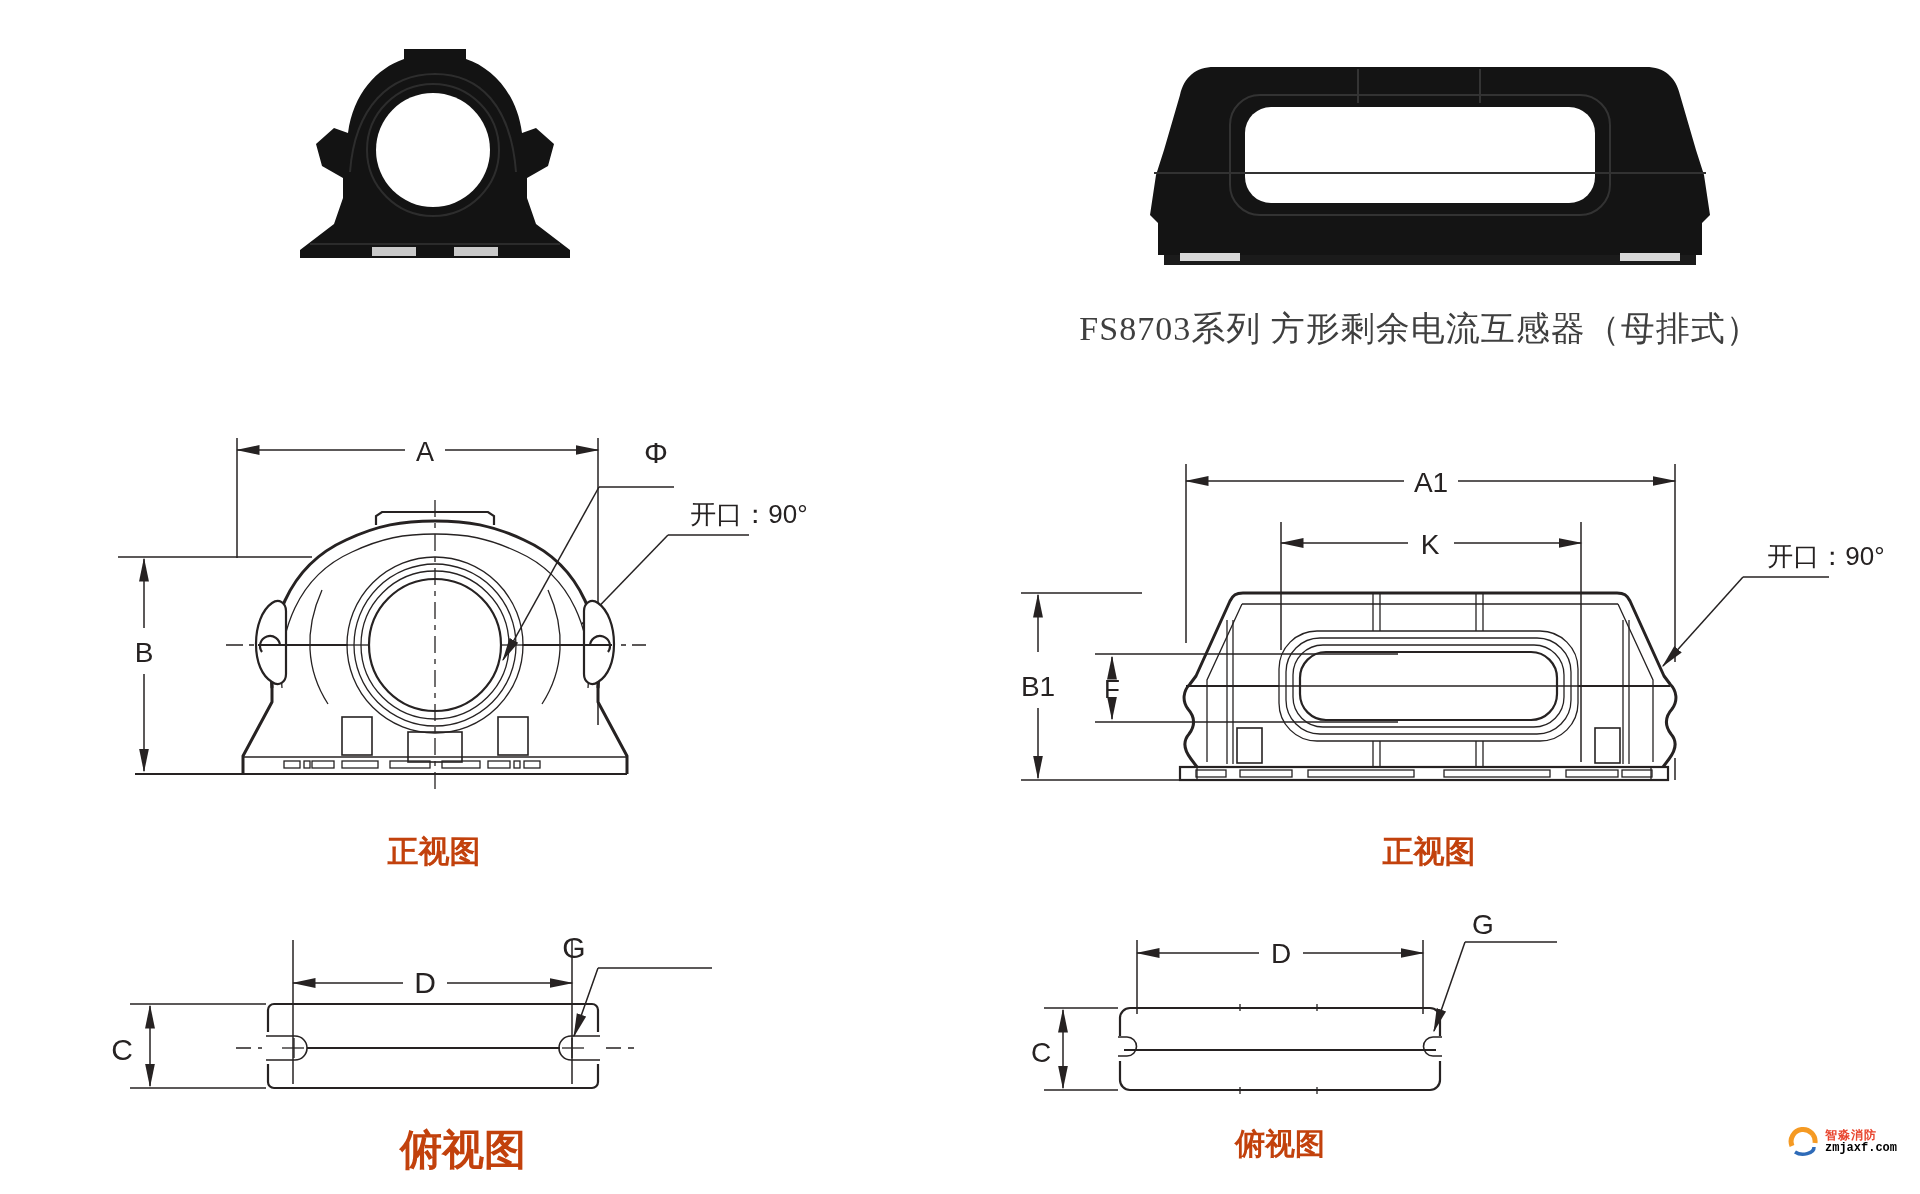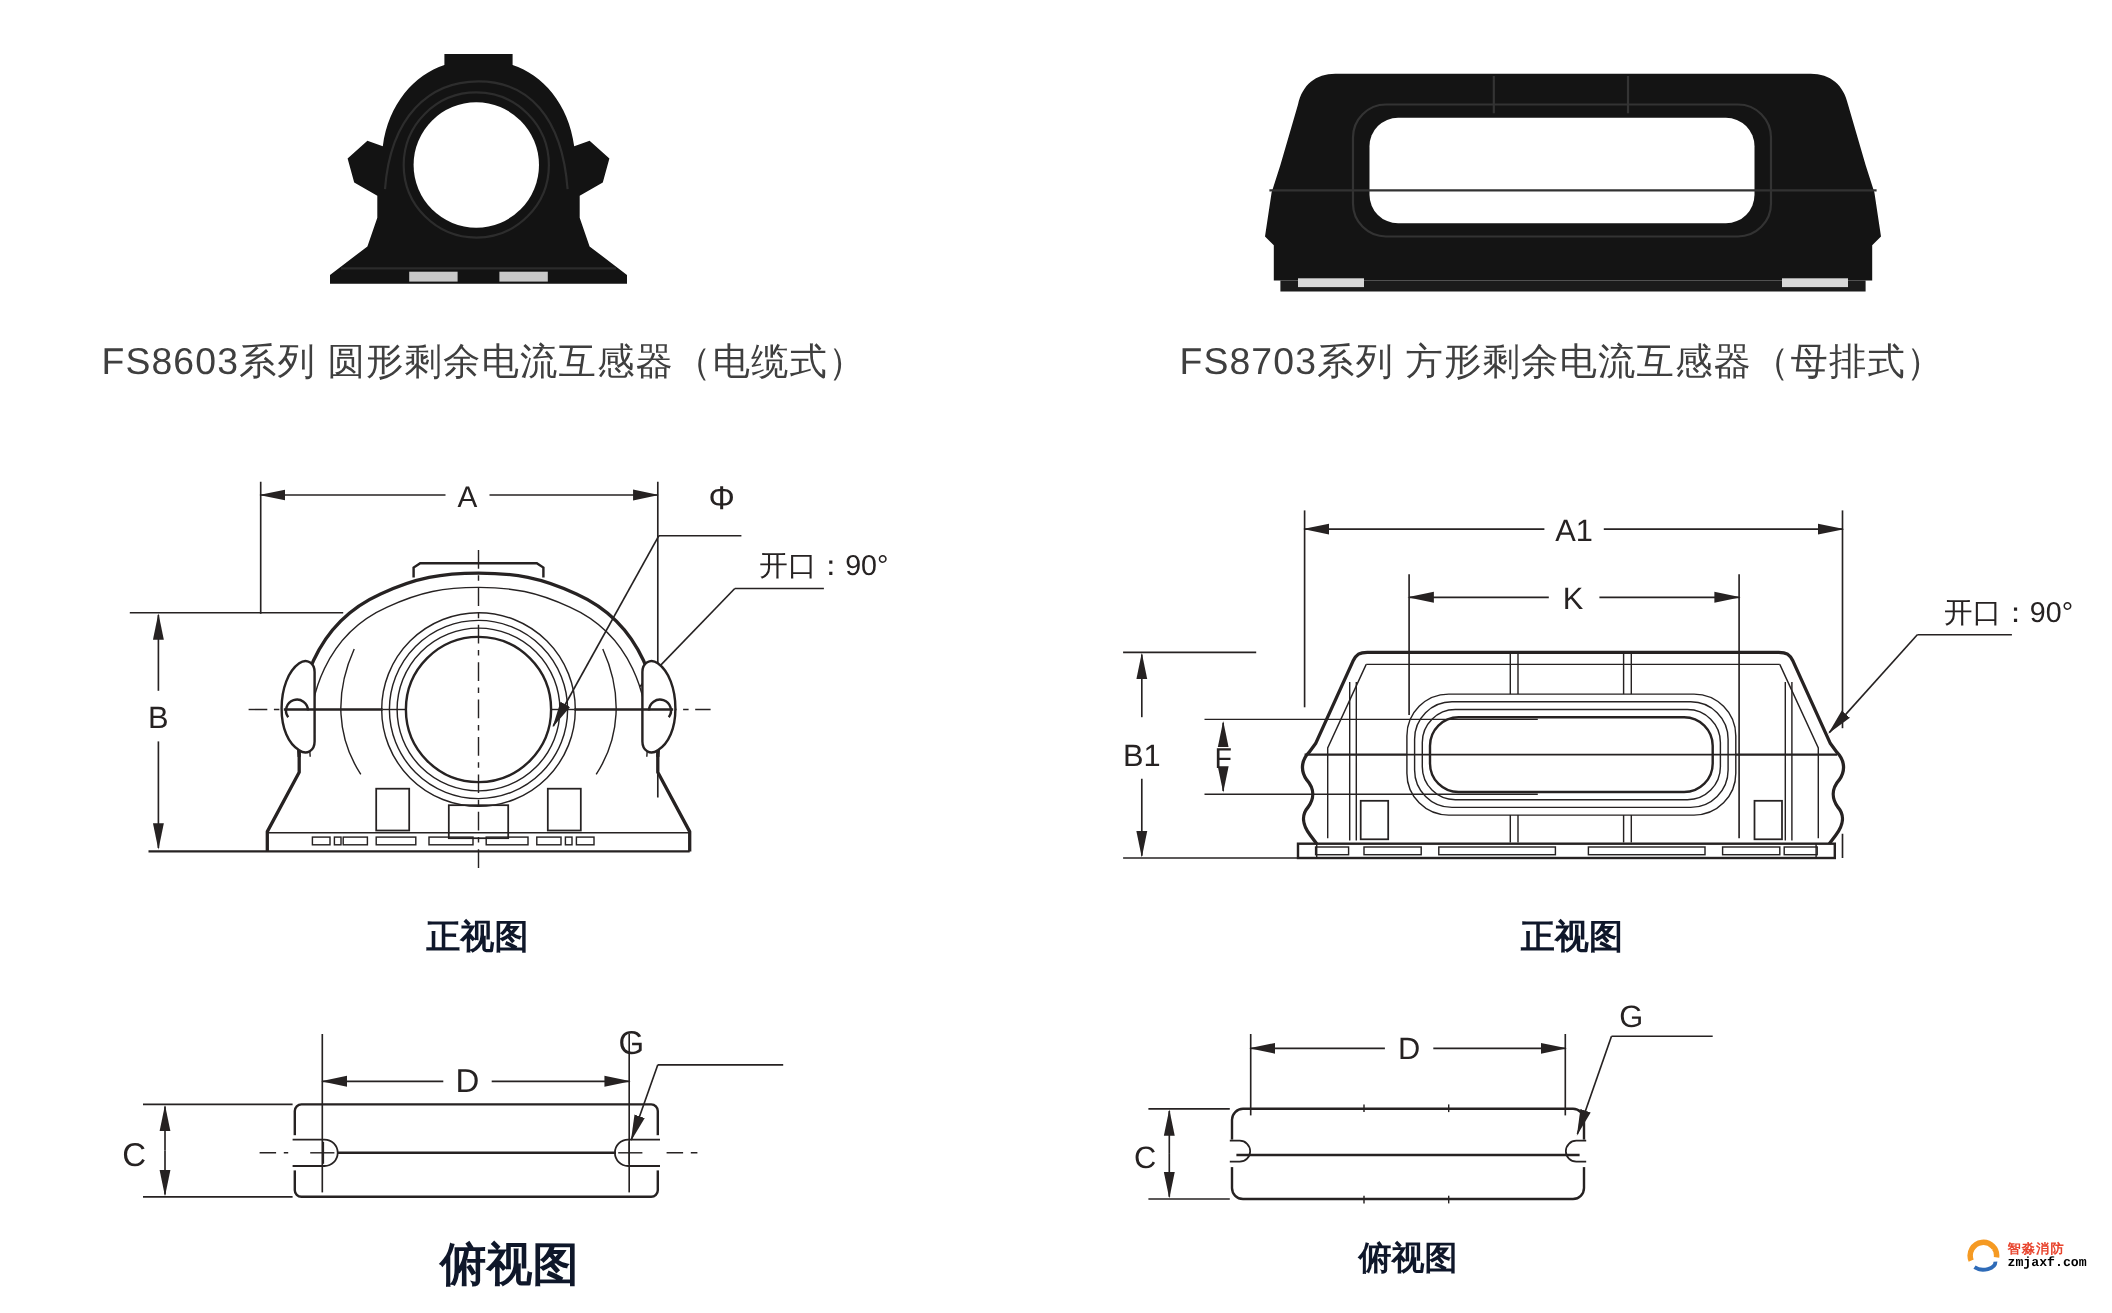--- a/index.html
+++ b/index.html
@@ -1,20 +1,20 @@
 <!DOCTYPE html>
 <html><head>
 <meta charset="utf-8">
 <style>
   html,body{margin:0;padding:0;background:#ffffff;}
   #stage{position:relative;width:1920px;height:1194px;background:#ffffff;overflow:hidden;
          font-family:"Liberation Sans",sans-serif;}
   .abs{position:absolute;}
   .caption{font-size:34px;color:#3f3f3f;text-align:center;letter-spacing:1px;white-space:nowrap;}
-  .viewlabel{font-weight:bold;color:#0f172a;text-align:center;white-space:nowrap;}
+  .viewlabel{font-weight:bold;color:#c2410c;text-align:center;white-space:nowrap;}
   svg text{font-family:"Liberation Sans",sans-serif;fill:#262222;text-anchor:middle;}
   .s1{stroke:#262222;stroke-width:1.3;fill:none;}
   .s15{stroke:#262222;stroke-width:1.6;fill:none;}
   .s2{stroke:#262222;stroke-width:2.2;fill:none;}
   .s3{stroke:#262222;stroke-width:3;fill:none;stroke-linejoin:round;}
   .wfill{fill:#ffffff;stroke:#262222;stroke-width:2.2;}
   .dim{stroke:#262222;stroke-width:1.5;fill:none;}
   .cline{stroke:#262222;stroke-width:1.3;stroke-dasharray:17 6 5 6;fill:none;}
   .dash{stroke:#262222;stroke-width:1.3;stroke-dasharray:15 7;fill:none;}
   .t27{font-size:27px;} .t28{font-size:28px;} .t30{font-size:30px;} .t26{font-size:26px;}
@@ -47,22 +47,21 @@
     <rect x="95" y="52" width="350" height="96" rx="26" fill="#ffffff"></rect>
     <rect x="80" y="40" width="380" height="120" rx="30" fill="none" stroke="#333333" stroke-width="2"></rect>
     <line x1="4" y1="118" x2="556" y2="118" stroke="#323232" stroke-width="2"></line>
     <line x1="208" y1="14" x2="208" y2="48" stroke="#343434" stroke-width="2"></line>
     <line x1="330" y1="14" x2="330" y2="48" stroke="#343434" stroke-width="2"></line>
     <rect x="14" y="200" width="532" height="10" fill="#1b1b1b"></rect>
     <rect x="30" y="198" width="60" height="8" fill="#d8d8d8"></rect>
     <rect x="470" y="198" width="60" height="8" fill="#d8d8d8"></rect>
   </svg>
 
-  <div class="abs caption" style="left:90px;top:306px;width:700px;">FS8603系列 圆形剩余电流互感器（电缆式）</div>
-  <div class="abs caption" style="left:1070px;top:306px;width:700px;">FS8703系列 方形剩余电流互感器（母排式）</div>
+  <div class="abs caption" style="left:1070px;top:306px;width:700px;font-family:Liberation Serif, serif;">FS8703系列 方形剩余电流互感器（母排式）</div>
 
   <svg class="abs" style="left:90px;top:430px;" width="740" height="392">
     <defs>
       <marker id="ah-fl" viewBox="0 0 16 8" refX="15" refY="4" markerWidth="16" markerHeight="8" orient="auto">
         <path d="M0,0.7 L16,4 L0,7.3 Z" fill="#262222"></path>
       </marker>
     </defs>
 
     <line class="dim" x1="147" y1="8" x2="147" y2="128"></line>
     <line class="dim" x1="508" y1="8" x2="508" y2="295"></line>

